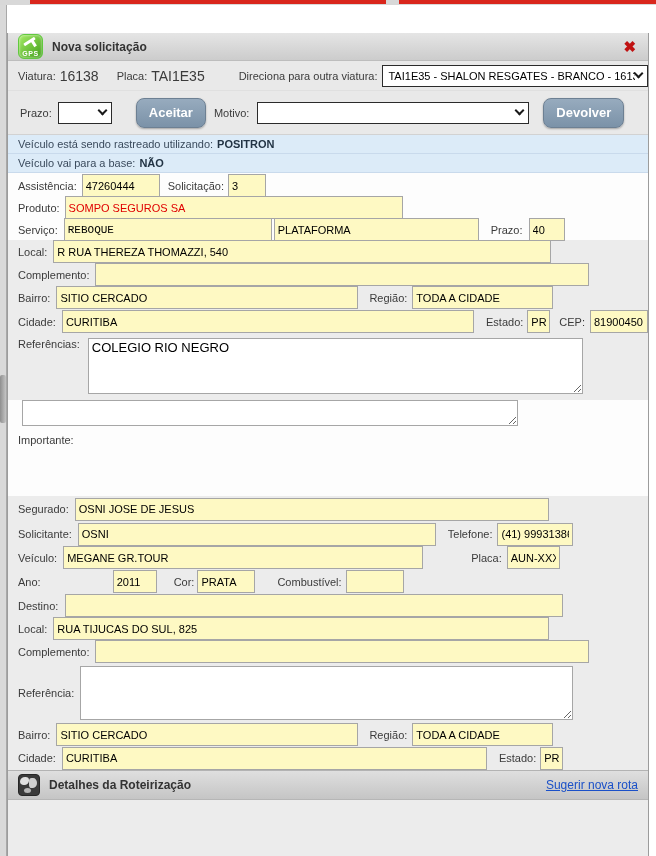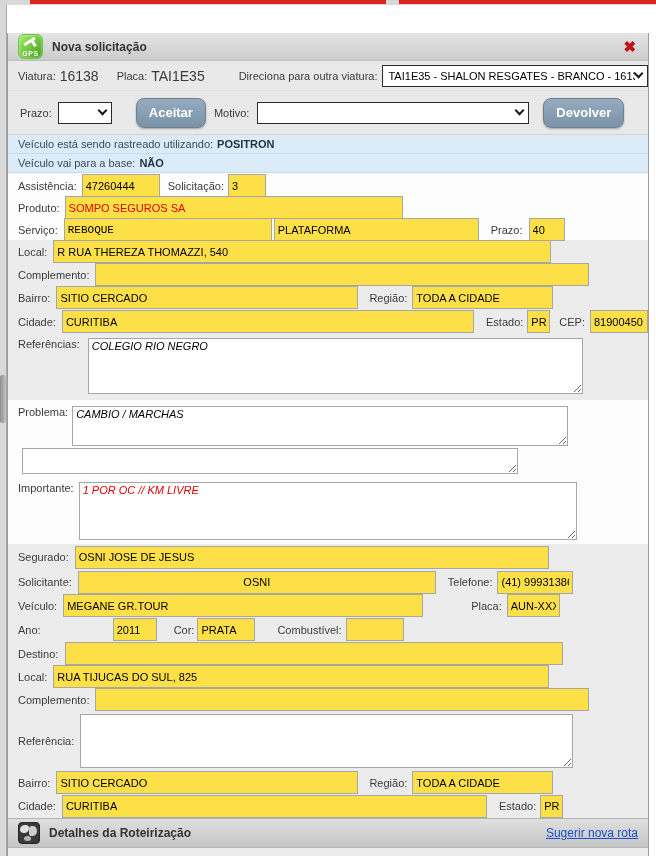--- a/index.html
+++ b/index.html
@@ -60,24 +60,24 @@
   
   .infobar { height:19px; background:#dcebf8; border-bottom:1px solid #c9daec;
              display:flex; align-items:center; padding-left:10px; font-size:11px; color:#3a4a5c; }
   .infobar b { margin-left:4px; color:#223344; }
 
   
   .band-w { background:#fdfdfd; }
   .band-g { background:#ececec; }
   .frow { display:flex; align-items:center; padding-left:10px; }
   .frow.top { align-items:flex-start; }
-  .inp { height:23px; border:1px solid #a6a6a6; background:#fde047; font-family:inherit;
+  .inp { height:23px; border:1px solid #a6a6a6; background:#fef9c3; font-family:inherit;
          font-size:11px; padding:0 3px; color:#000; }
-  .ta  { border:1px solid #a6a6a6; background:#fff; font-family:inherit; font-size:11px;
-         padding:1px 3px; color:#000; resize:both; overflow:auto;font-style:italic; }
+  .ta  { border:1px solid #a6a6a6; background:#fff; font-family:inherit; font-size:13px;
+         padding:1px 3px; color:#000; resize:both; overflow:auto; }
   .red { color:#e00000 !important; }
 
   
   .ftr { height:30px; background:linear-gradient(#dfdfdf,#c5c5c5); border-top:1px solid #b3b3b3;
          border-bottom:1px solid #b6b6b6; display:flex; align-items:center; padding:0 10px; }
   .globe-icon { position:relative; width:22px; height:22px; border-radius:4px; background:#3a3a3a;
                 border:1px solid #262626; overflow:hidden; flex:none; }
   .globe-icon .c1 { position:absolute; top:2px; left:1px; width:9px; height:8px; background:#e0e0e0;
                     border-radius:60% 40% 55% 45%; }
   .globe-icon .c2 { position:absolute; top:3px; right:2px; width:8px; height:10px; background:#cfcfcf;
@@ -193,41 +193,36 @@
         <span class="lbl" style="margin-left:9px">CEP:</span>
         <input class="inp" style="width: 58px; margin-left: 5px;" value="81900450">
       </div>
       <div class="frow top" style="height:66px;padding-top:4px">
         <span class="lbl">Referências:</span>
         <textarea class="ta" style="width: 495px; height: 56px; margin-left: 8px;">COLEGIO RIO NEGRO</textarea>
       </div>
     </div>
 
     <div class="band-w">
-      <div class="frow top" style="height:48px;padding-top:6px">
-        <span class="lbl">Problema:</span>
-        <textarea class="ta" style="width: 496px; height: 40px; margin-left: 4px;">CAMBIO / MARCHAS</textarea>
-      </div>
       <div class="frow top" style="height:28px;padding-left:14px">
         <textarea class="ta" style="width: 496px; height: 26px;"></textarea>
       </div>
       <div class="frow top" style="height:68px;padding-top:6px">
         <span class="lbl">Importante:</span>
-        <textarea class="ta red" style="width: 498px; height: 58px; margin-left: 5px;">1 POR OC // KM LIVRE</textarea>
       </div>
     </div>
 
     <div class="band-g">
       <div class="frow" style="height:26px">
         <span class="lbl">Segurado:</span>
         <input class="inp" style="width: 474px; margin-left: 6px;" value="OSNI JOSE DE JESUS">
       </div>
       <div class="frow" style="height:24px">
         <span class="lbl">Solicitante:</span>
-        <input class="inp" style="width: 358px; margin-left: 6px; text-align: center;" value="OSNI">
+        <input class="inp" style="width: 358px; margin-left: 6px;" value="OSNI">
         <span class="lbl" style="margin-left:12px">Telefone:</span>
         <input class="inp" style="width: 76px; margin-left: 5px;" value="(41) 999313863">
       </div>
       <div class="frow" style="height:23px">
         <span class="lbl">Veículo:</span>
         <input class="inp" style="width: 360px; margin-left: 6px;" value="MEGANE GR.TOUR">
         <span class="lbl" style="margin-left:48px">Placa:</span>
         <input class="inp" style="width: 53px; margin-left: 5px;" value="AUN-XXX">
       </div>
       <div class="frow" style="height:25px">

